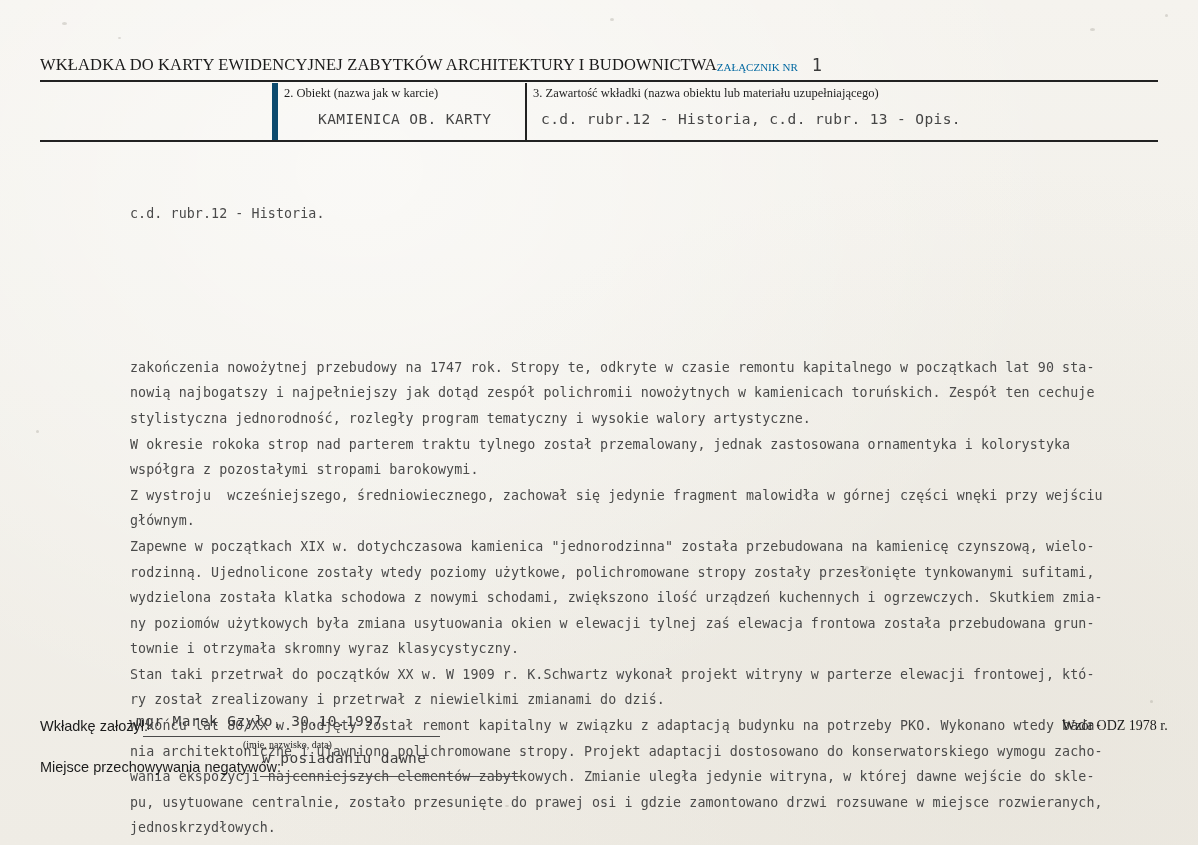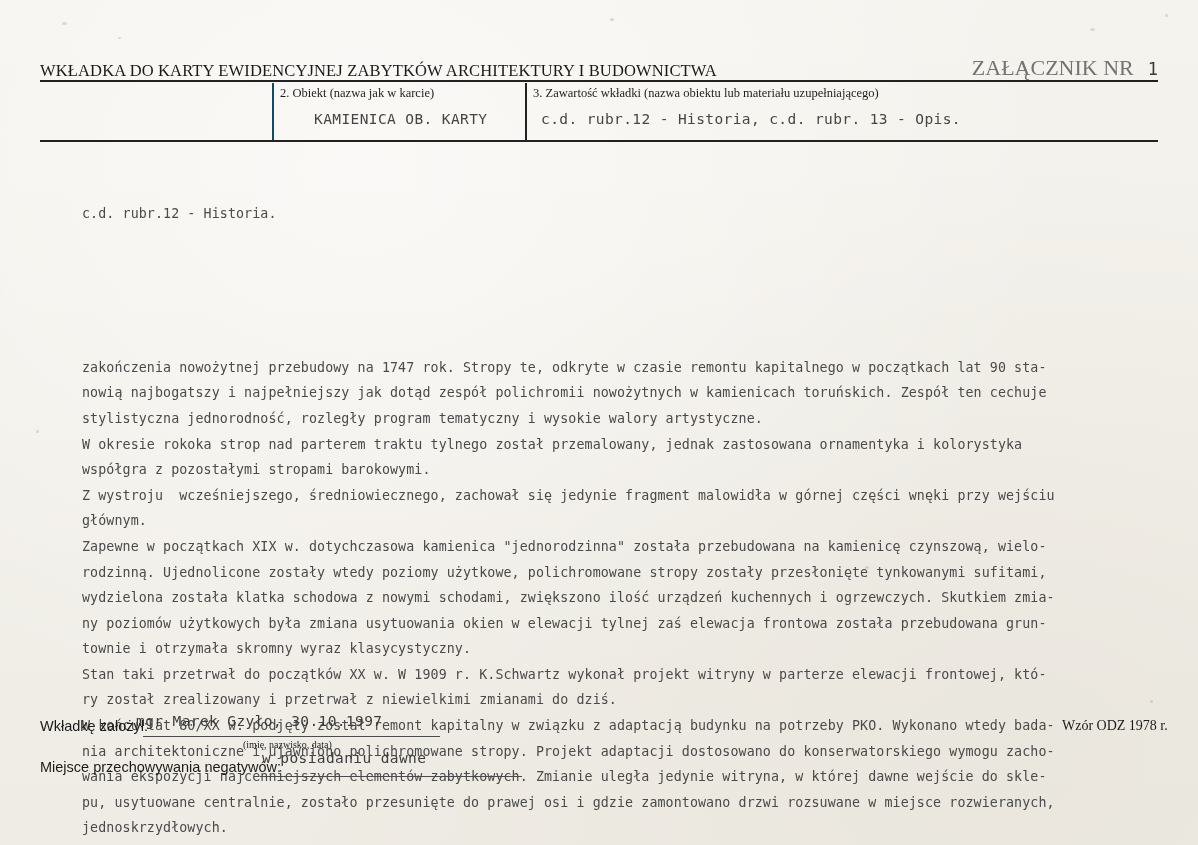--- a/index.html
+++ b/index.html
@@ -38,39 +38,38 @@
   }
 
   
   .header-row {
     position: absolute;
     left: 40px;
     top: 55px;
     width: 1118px;
     display: flex;
     align-items: flex-end;
-    justify-content: space-between;
   }
   .doc-title {
     font-family: "Liberation Serif", serif;
     font-size: 16.5px;
     letter-spacing: 0.15px;
     white-space: nowrap;
     color: #1a1a1a;
   }
   .annex {
     display: flex;
     align-items: baseline;
     gap: 14px;
     white-space: nowrap;
   }
   .annex-label {
     font-family: "Liberation Serif", serif;
-    font-size: 22px;
-    color: #737373;
+    font-size: 11px;
+    color: #0369a1;
   }
   .annex-number {
     font-family: "DejaVu Sans Mono", monospace;
     font-size: 17px;
     color: #3a3a3a;
   }
   .rule-top {
     position: absolute;
     left: 40px;
     top: 80px;
@@ -87,21 +86,21 @@
     width: 1118px;
     height: 57px;
   }
   .field-table .cell {
     position: absolute;
     top: 0;
     height: 57px;
     box-sizing: border-box;
   }
   .cell-1 { left: 0px;   width: 232px; }
-  .cell-2 { left: 232px; width: 305px; border-left: 2px solid #0c4a6e; }
+  .cell-2 { left: 232px; width: 305px; border-left: 6px solid #0c4a6e; }
   .cell-3 { left: 485px; width: 633px; border-left: 2px solid #222; }
 
   .cell-label {
     position: absolute;
     top: 3px;
     left: 6px;
     font-family: "Liberation Serif", serif;
     font-size: 12.5px;
     color: #1d1d1d;
     white-space: nowrap;
@@ -132,21 +131,21 @@
     left: 82px;
     top: 150px;
     width: 1020px;
     font-family: "DejaVu Sans Mono", monospace;
     font-size: 13.3px;
     line-height: 25.6px;
     letter-spacing: 0.1px;
     color: #4a4a4a;
     white-space: pre;
   }
-  .body-text .line { height: 25.6px; }
+  .body-text .line { height: 25.6px; margin-left: 48px; }
   .body-text .line.blank { height: 25.6px; }
 
   
   .footer { position: absolute; left: 0; top: 0; width: 1198px; height: 845px; }
 
   .foot-label {
     position: absolute;
     font-family: Liberation Sans, sans-serif;
     font-size: 14.5px;
     color: #1b1b1b;

